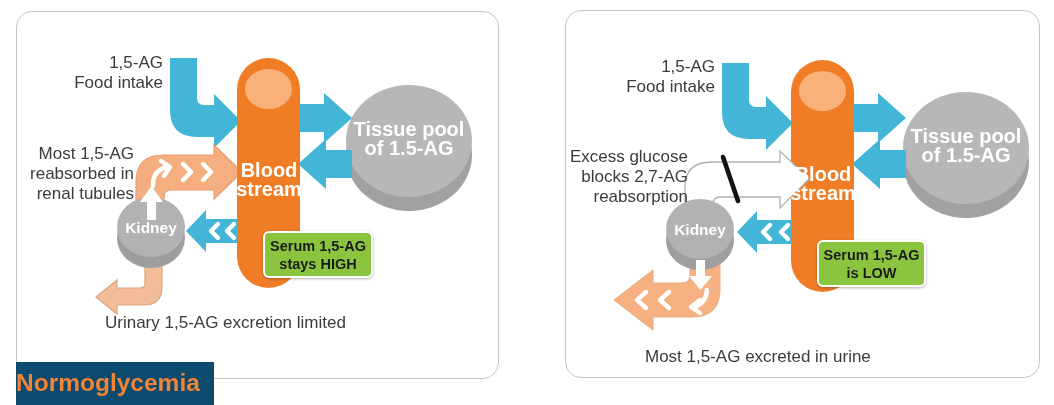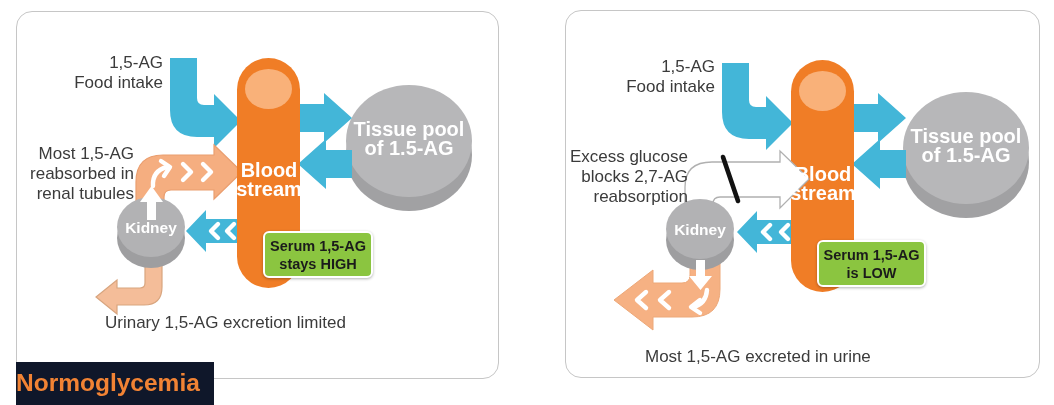--- a/index.html
+++ b/index.html
@@ -12,21 +12,21 @@
   svg.shapes{position:absolute;left:0;top:0;z-index:2;pointer-events:none;}
   .lbl{position:absolute;z-index:3;color:#3b3b3b;font-size:17px;line-height:20px;
        white-space:pre-line;}
   .r{text-align:right;}
   .c{text-align:center;}
   .onshape{color:#fff;font-weight:bold;font-size:20px;line-height:19px;}
   .badge{position:absolute;z-index:3;background:#8bc540;border:2.5px solid #fff;border-radius:6px;
          box-shadow:0 1px 3px rgba(0,0,0,.3);display:flex;align-items:center;justify-content:center;
          color:#1b1b1b;font-weight:bold;font-size:14.5px;line-height:18px;text-align:center;
          white-space:pre-line;}
-  .ptitle{position:absolute;z-index:4;background:#0f172a;color:#f18334;font-weight:bold;
+  .ptitle{position:absolute;z-index:4;background:#0c4a6e;color:#f18334;font-weight:bold;
           font-size:24.5px;line-height:30px;padding:6px 14px 8px 0;}
   .chev{stroke:#fff;stroke-width:4.4;fill:none;stroke-linecap:round;stroke-linejoin:round;}
 </style>
 </head>
 <body>
 
 <div class="stage">
 
   <div class="panel" id="panelL"></div>
   <div class="panel" id="panelR"></div>

